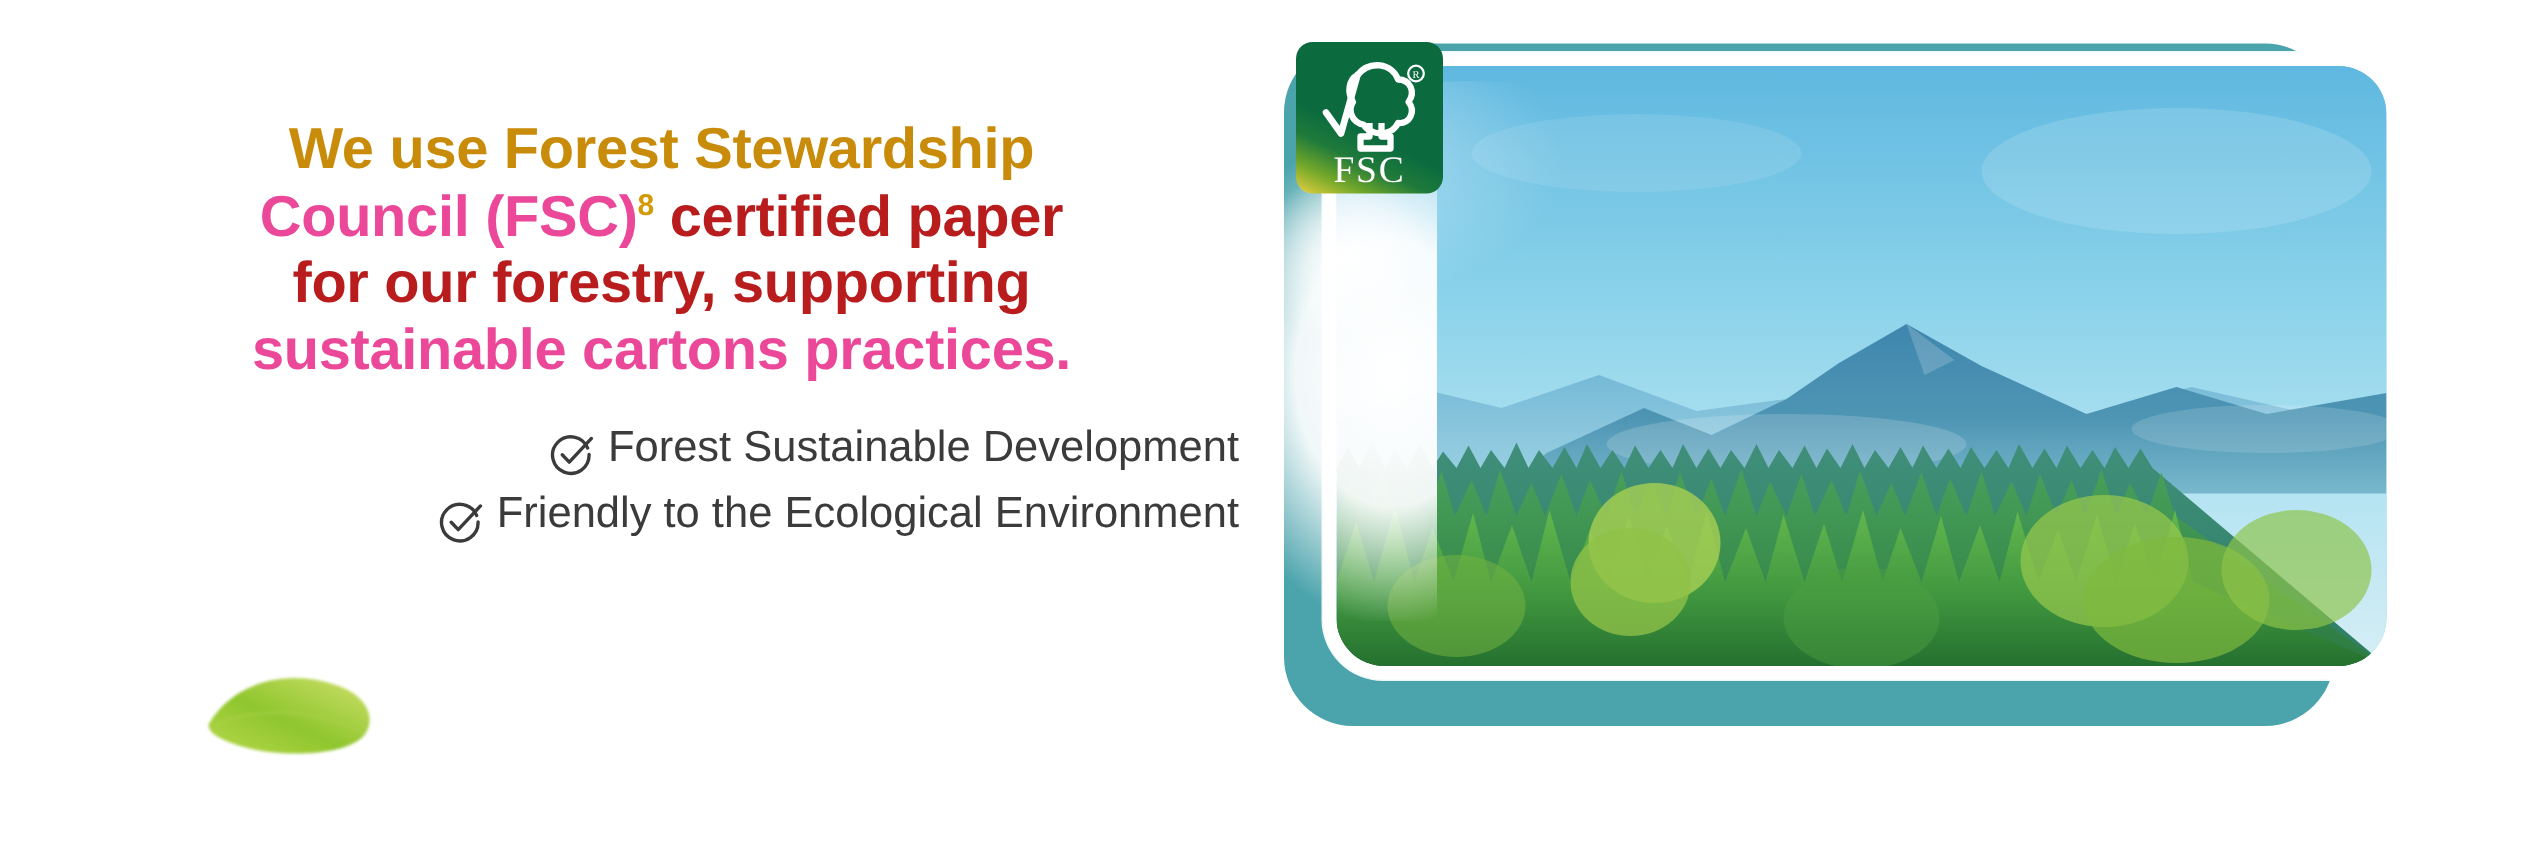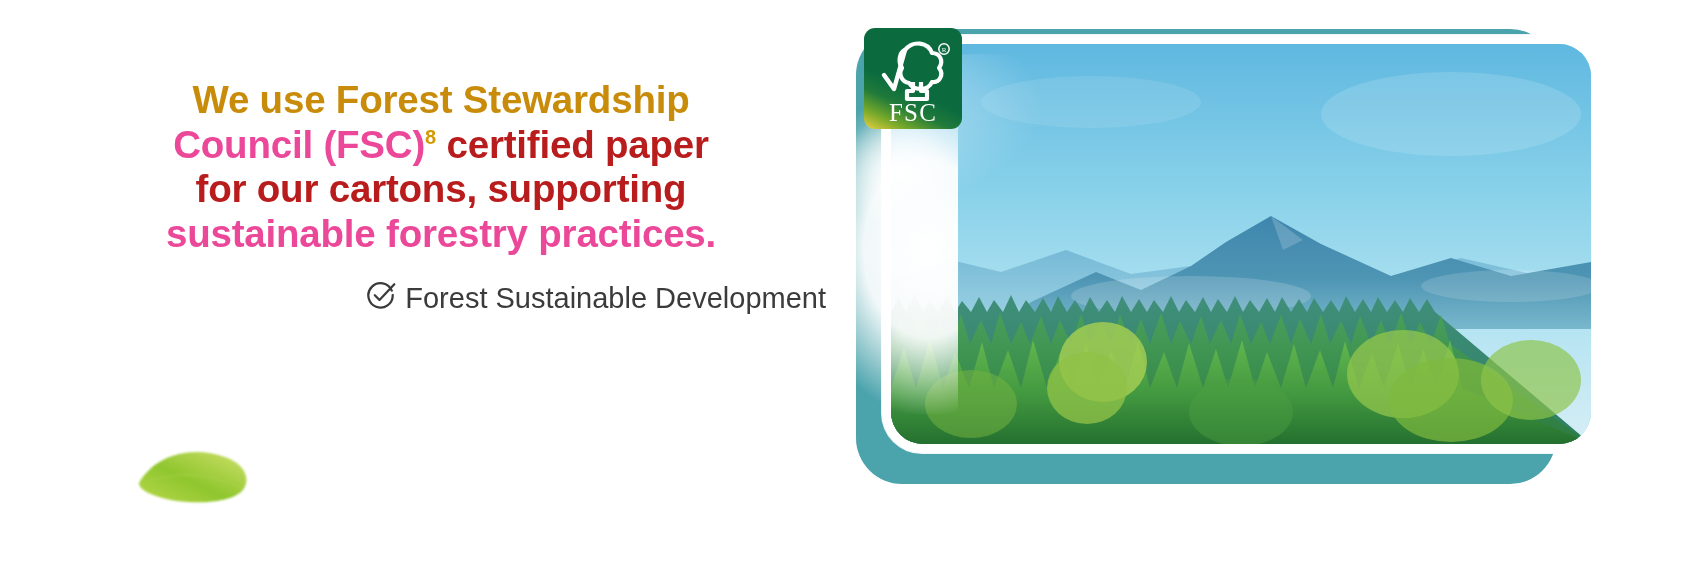--- a/index.html
+++ b/index.html
@@ -41,21 +41,21 @@
     line-height:0;
     font-weight:bold;
   }
 
   #bullets {
     margin-top:22px;
     padding-right:18px;
   }
   .bullet-row {
     display:flex;
-    align-items:flex-start;
+    align-items:flex-end;
     justify-content:flex-end;
     margin-bottom:6px;
     color:#3b3b3b;
     font-size:29px;
     line-height:1.34;
     white-space:nowrap;
     padding-right:8px;
   }
   .bullet-row .check-icon {
     flex:0 0 auto;
@@ -145,36 +145,45 @@
 </head>
 <body>
 
 <div id="stage">
 
   <div id="text-block">
 
     <div id="headline">
       <span class="hl-line grad-a">We use Forest Stewardship</span>
       <span class="hl-line"><span class="grad-b">Council (FSC)</span><sup class="fn">8</sup><span class="grad-c"> certified paper</span></span>
-      <span class="hl-line grad-c">for our cartons, supporting</span>
-      <span class="hl-line grad-b">sustainable forestry practices.</span>
+      <span class="hl-line grad-c">for our forestry, supporting</span>
+      <span class="hl-line grad-b">sustainable cartons practices.</span>
     </div>
 
     <div id="bullets">
 
       <div class="bullet-row">
         <span class="check-icon">
           <svg viewBox="0 0 32 32">
             <path d="M27.5 11.4a13 13 0 1 0 1.0 4.6" fill="none" stroke="#3b3b3b" stroke-width="2.4" stroke-linecap="round"></path>
             <path d="M9.4 16.2l5.0 5.2L30.2 4.6" fill="none" stroke="#3b3b3b" stroke-width="2.4" stroke-linecap="round" stroke-linejoin="round"></path>
           </svg>
         </span>
         <span>Forest Sustainable Development</span>
       </div>
 
+      <div class="bullet-row">
+        <span class="check-icon">
+          <svg viewBox="0 0 32 32">
+            <path d="M27.5 11.4a13 13 0 1 0 1.0 4.6" fill="none" stroke="#3b3b3b" stroke-width="2.4" stroke-linecap="round"></path>
+            <path d="M9.4 16.2l5.0 5.2L30.2 4.6" fill="none" stroke="#3b3b3b" stroke-width="2.4" stroke-linecap="round" stroke-linejoin="round"></path>
+          </svg>
+        </span>
+        <span>Friendly to the Ecological Environment</span>
+      </div>
 
 
     </div>
   </div>
 
   <div id="leaf">
     <svg viewBox="0 0 120 62" width="120" height="62">
       <defs>
         <linearGradient id="lg" x1="0" y1="1" x2="1" y2="0">
           <stop offset="0%" stop-color="#b8d84a"></stop>

